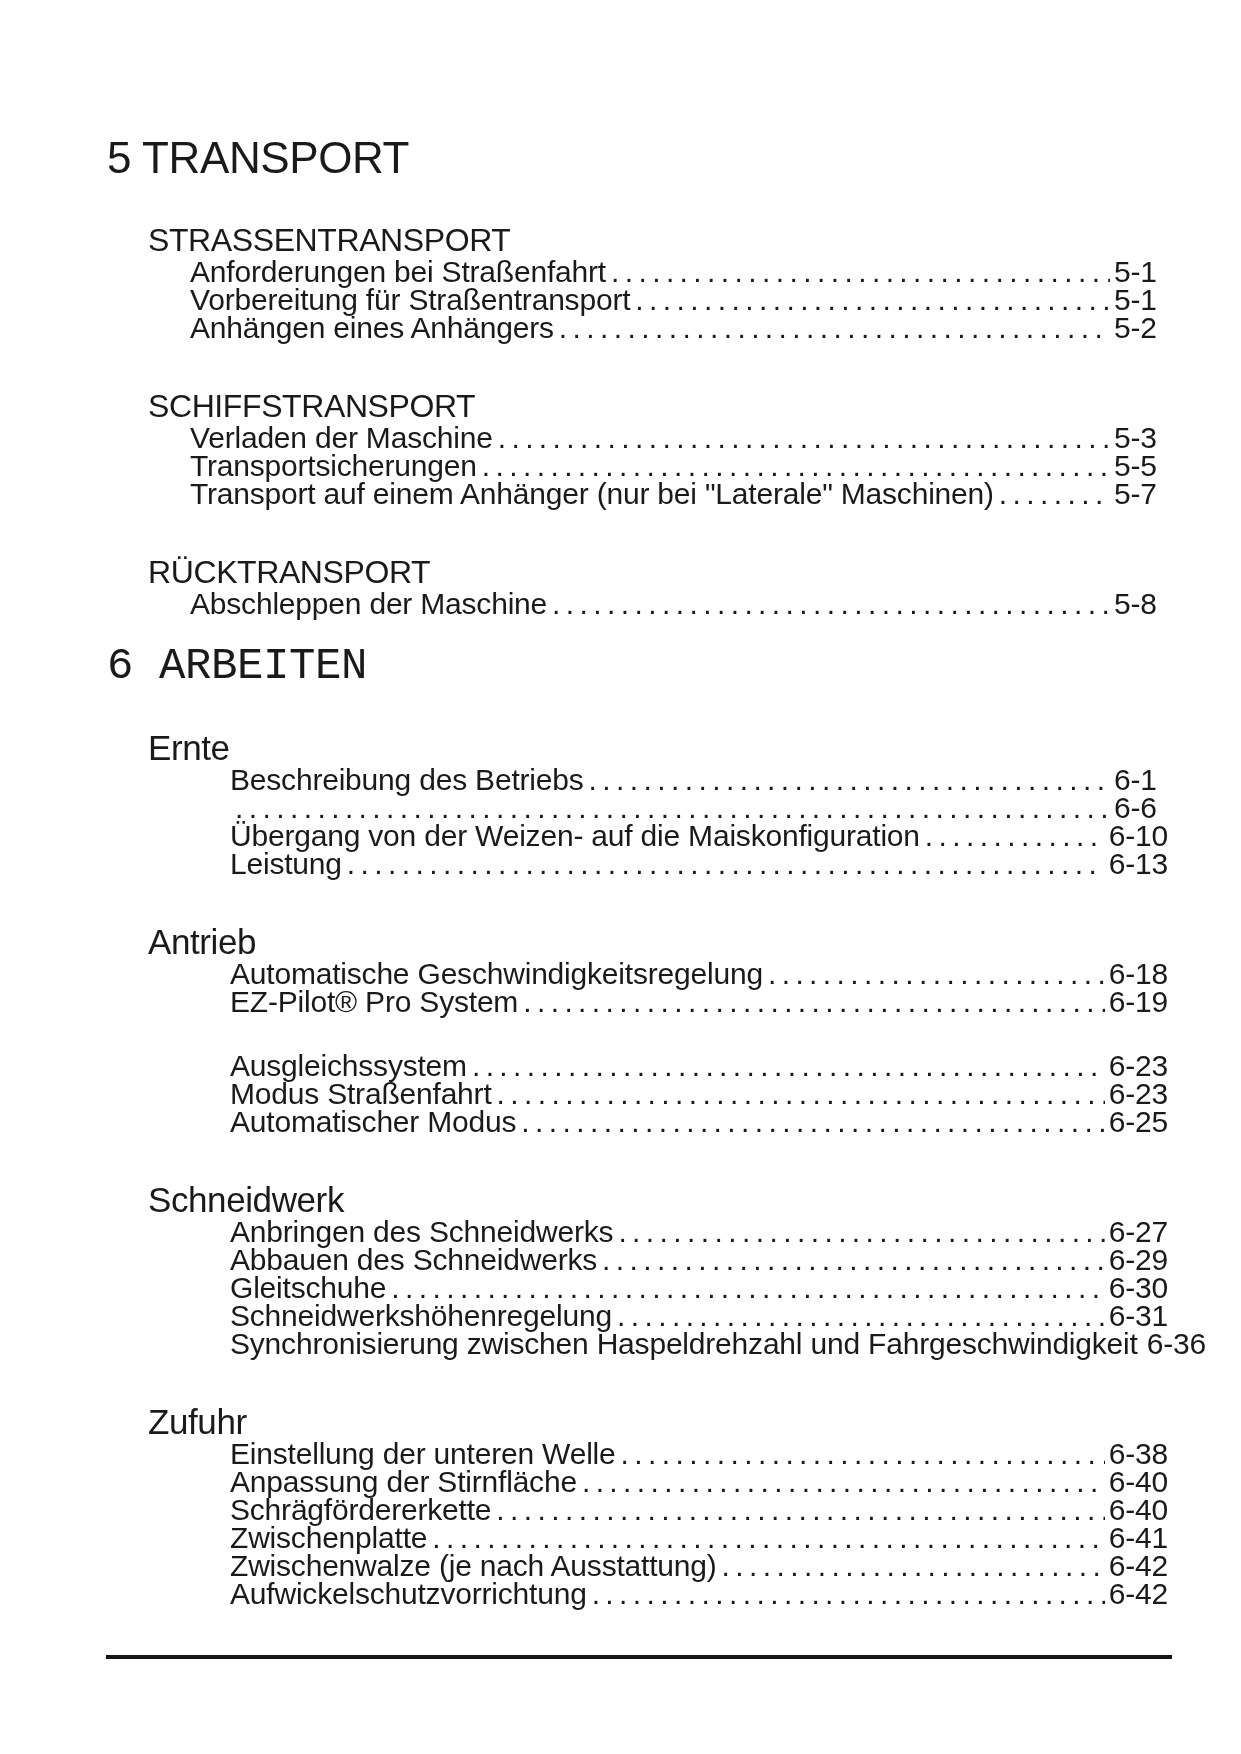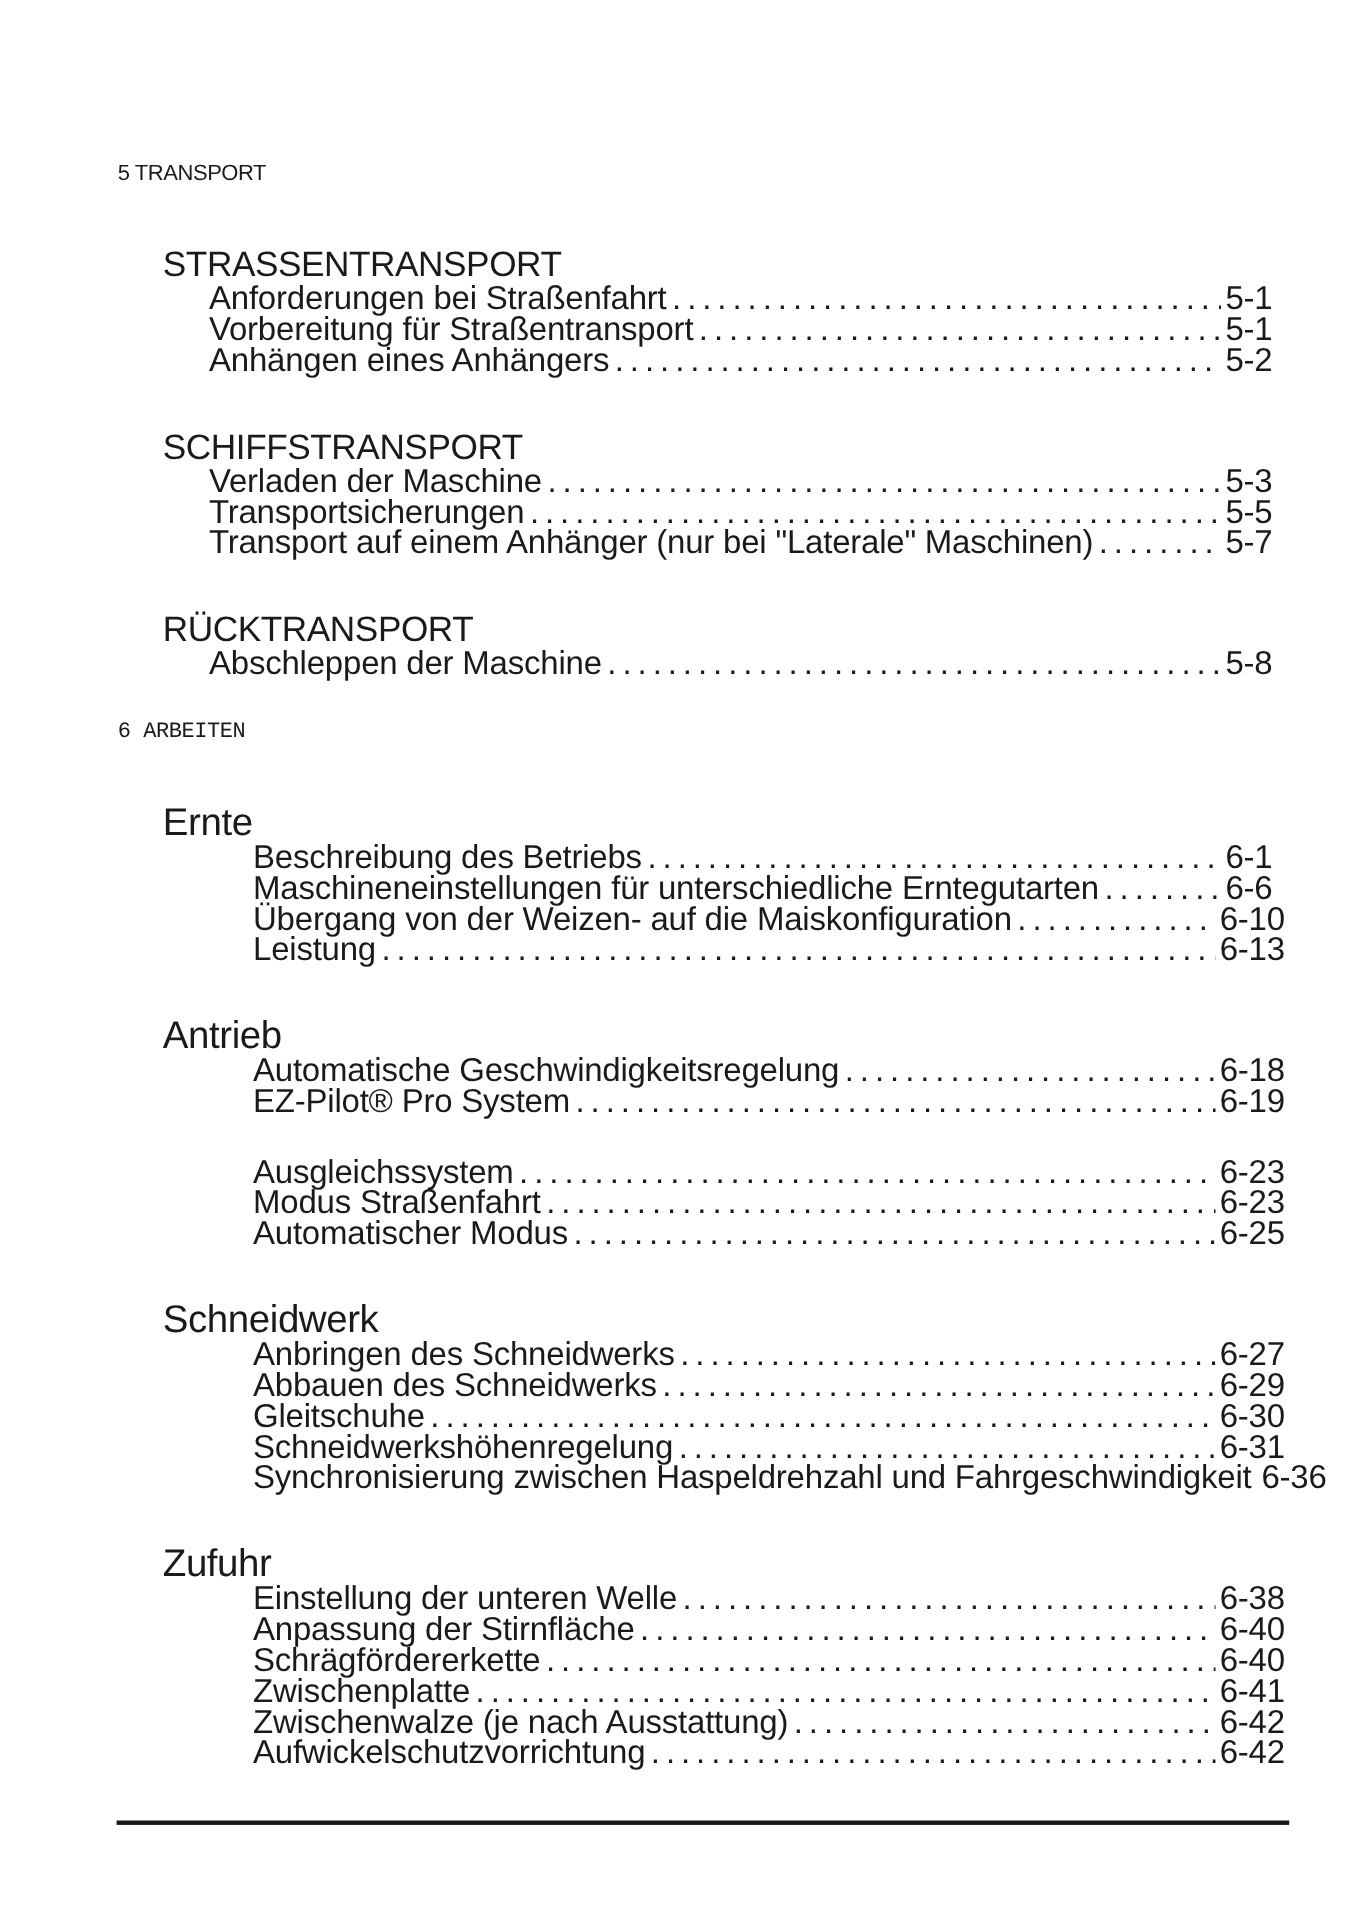--- a/index.html
+++ b/index.html
@@ -6,21 +6,21 @@
   body {
     width: 1241px; height: 1754px; position: relative; overflow: hidden;
     font-family: "Liberation Sans", "DejaVu Sans", sans-serif;
     color: #1a1a1a;
     -webkit-font-smoothing: antialiased;
   }
   .page { position: absolute; inset: 0; }
 
   
   .chapter-title {
-    font-size: 20px; line-height: 36px; margin-left: 107px;
+    font-size: 44px; line-height: 36px; margin-left: 107px;
     letter-spacing: -0.4px; white-space: nowrap;
   }
   .chapter-title.first { margin-top: 140px; }
   .chapter-title.later { margin-top: 30px; font-family: Liberation Mono, monospace; }
 
   
   .section-block.caps { margin-top: 28px; }
   .section-block.sub  { margin-top: 36px; }
   .section-block.caps.first { margin-top: 6px; }
   .section-block.sub.first  { margin-top: 4px; }
@@ -105,21 +105,20 @@
       </div>
       <div class="chapter-title later">6 ARBEITEN</div>
       <div class="section-block sub first">
         <div class="subsection-title">Ernte</div>
         <div class="toc-entry">
           <span class="entry-title">Beschreibung des Betriebs</span>
           <span class="dot-leader">................................................................................................................................................................</span>
           <span class="entry-page">6-1</span>
         </div>
         <div class="toc-entry">
-          <span class="entry-title">Maschineneinstellungen für unterschiedliche Erntegutarten</span>
           <span class="dot-leader">................................................................................................................................................................</span>
           <span class="entry-page">6-6</span>
         </div>
         <div class="toc-entry">
           <span class="entry-title">Übergang von der Weizen- auf die Maiskonfiguration</span>
           <span class="dot-leader">................................................................................................................................................................</span>
           <span class="entry-page">6-10</span>
         </div>
         <div class="toc-entry">
           <span class="entry-title">Leistung</span>

